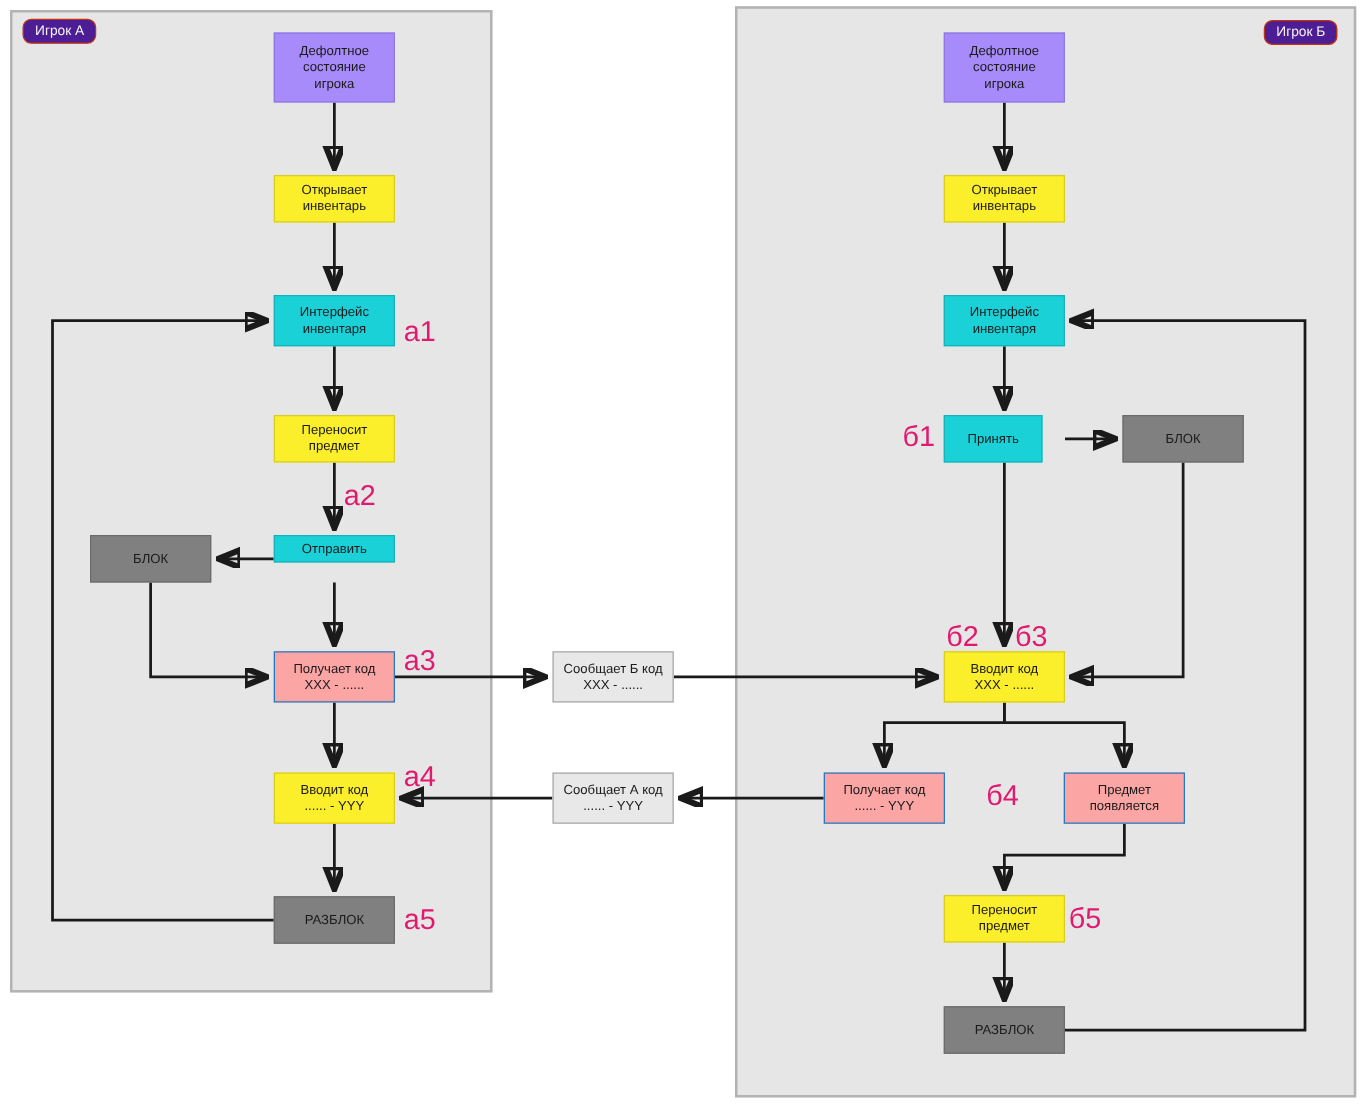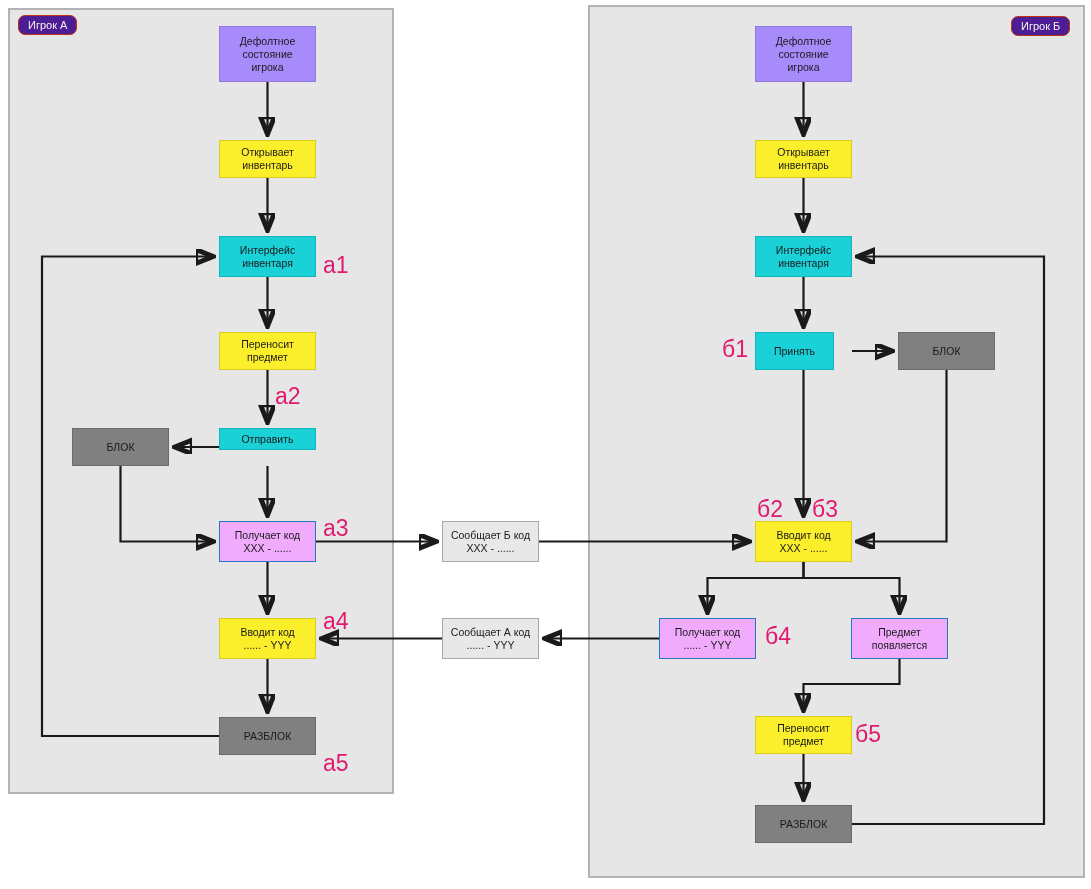--- a/index.html
+++ b/index.html
@@ -49,21 +49,21 @@
     color: #1a1a1a;
     font-size: 10.5px;
     line-height: 13px;
     padding: 1px 2px;
     z-index: 4;
     white-space: pre-line;
   }
   .n-purple { background: #a78bfa; border-color: #8f78e0; }
   .n-yellow { background: #fbee2a; border-color: #d8cd1e; }
   .n-cyan   { background: #1ad1d8; border-color: #14b4ba; }
-  .n-blue   { background: #f0abfc; border-color: #2479c2; }
+  .n-blue   { background: #fca5a5; border-color: #2479c2; }
   .n-gray   { background: #808080; border-color: #6b6b6b; }
   .n-msg    { background: #e8e8e8; border-color: #a8a8a8; }
   .tag {
     position: absolute;
     color: #e01a6f;
     font-size: 23px;
     line-height: 23px;
     font-family: "Liberation Sans", "DejaVu Sans", sans-serif;
     z-index: 5;
     white-space: nowrap;
@@ -171,21 +171,21 @@
 появляется</div>
       <div class="node n-yellow" style="left: 755px; top: 716px; width: 97px; height: 38px;">Переносит
 предмет</div>
       <div class="node n-gray" style="left: 755px; top: 805px; width: 97px; height: 38px;">РАЗБЛОК</div>
     </div>
   <div id="tags-layer">
       <div class="tag" style="left: 323px; top: 233px; margin-top: 21px;">а1</div>
       <div class="tag" style="left: 275px; top: 385px;">а2</div>
       <div class="tag" style="left: 323px; top: 517px;">а3</div>
       <div class="tag" style="left: 323px; top: 610px;">а4</div>
-      <div class="tag" style="left: 323px; top: 724px; margin-top: 28px;">а5</div>
+      <div class="tag" style="left: 323px; top: 724px;">а5</div>
       <div class="tag" style="left: 722px; top: 338px;">б1</div>
       <div class="tag" style="left: 757px; top: 498px;">б2</div>
       <div class="tag" style="left: 812px; top: 498px;">б3</div>
-      <div class="tag" style="left: 765px; top: 625px;">б4</div>
+      <div class="tag" style="left: 789px; top: 625px;">б4</div>
       <div class="tag" style="left: 855px; top: 723px;">б5</div>
     </div>
 
 </div>
 
 </body></html>

